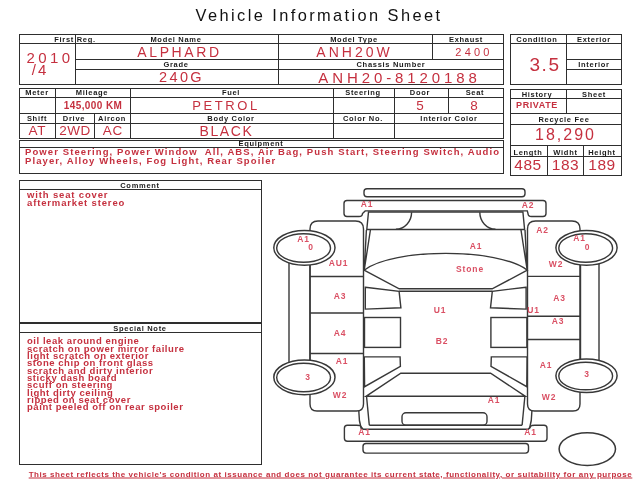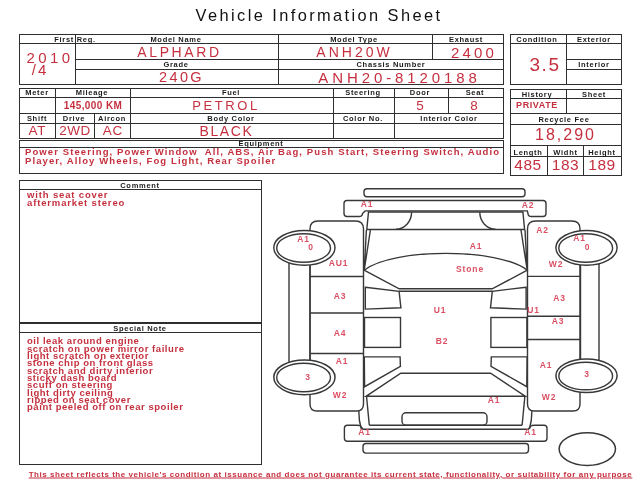--- a/index.html
+++ b/index.html
@@ -26,21 +26,21 @@
 <div class="lab" style="left:47px;top:39px;margin-left:28px;">First Reg.</div>
 <div class="lab" style="left:176px;top:39px;">Model Name</div>
 <div class="lab" style="left:354px;top:39px;">Model Type</div>
 <div class="lab" style="left:466px;top:39px;">Exhaust</div>
 <div class="lab" style="left:176px;top:64px;">Grade</div>
 <div class="lab" style="left:391px;top:64px;">Chassis Number</div>
 <div class="val" style="left:50px;top:57px;font-size:15px;letter-spacing:3.4px;">2010</div>
 <div class="val" style="left:40px;top:69px;font-size:15px;letter-spacing:2px;">/4</div>
 <div class="val" style="left:179.5px;top:51.5px;font-size:14px;letter-spacing:2.6px;">ALPHARD</div>
 <div class="val" style="left:354.5px;top:51.5px;font-size:14px;letter-spacing:3px;">ANH20W</div>
-<div class="val" style="left:474px;top:51.5px;font-size:15px;letter-spacing:3.2px;">2400</div>
+<div class="val" style="left:474px;top:51.5px;font-size:11px;letter-spacing:3.2px;">2400</div>
 <div class="val" style="left:181.5px;top:76.5px;font-size:14.5px;letter-spacing:2.4px;">240G</div>
 <div class="val" style="left:399.5px;top:77px;font-size:15px;letter-spacing:3.9px;">ANH20-8120188</div>
 
 <div class="box" style="left:19px;top:88px;width:485px;height:50.5px;"></div>
 <div class="vl" style="left:55px;top:88px;height:50.5px;"></div>
 <div class="vl" style="left:94px;top:113px;height:25.5px;"></div>
 <div class="vl" style="left:130px;top:88px;height:50.5px;"></div>
 <div class="vl" style="left:333px;top:88px;height:50.5px;"></div>
 <div class="vl" style="left:394px;top:88px;height:50.5px;"></div>
 <div class="vl" style="left:447.5px;top:88px;height:25px;"></div>

